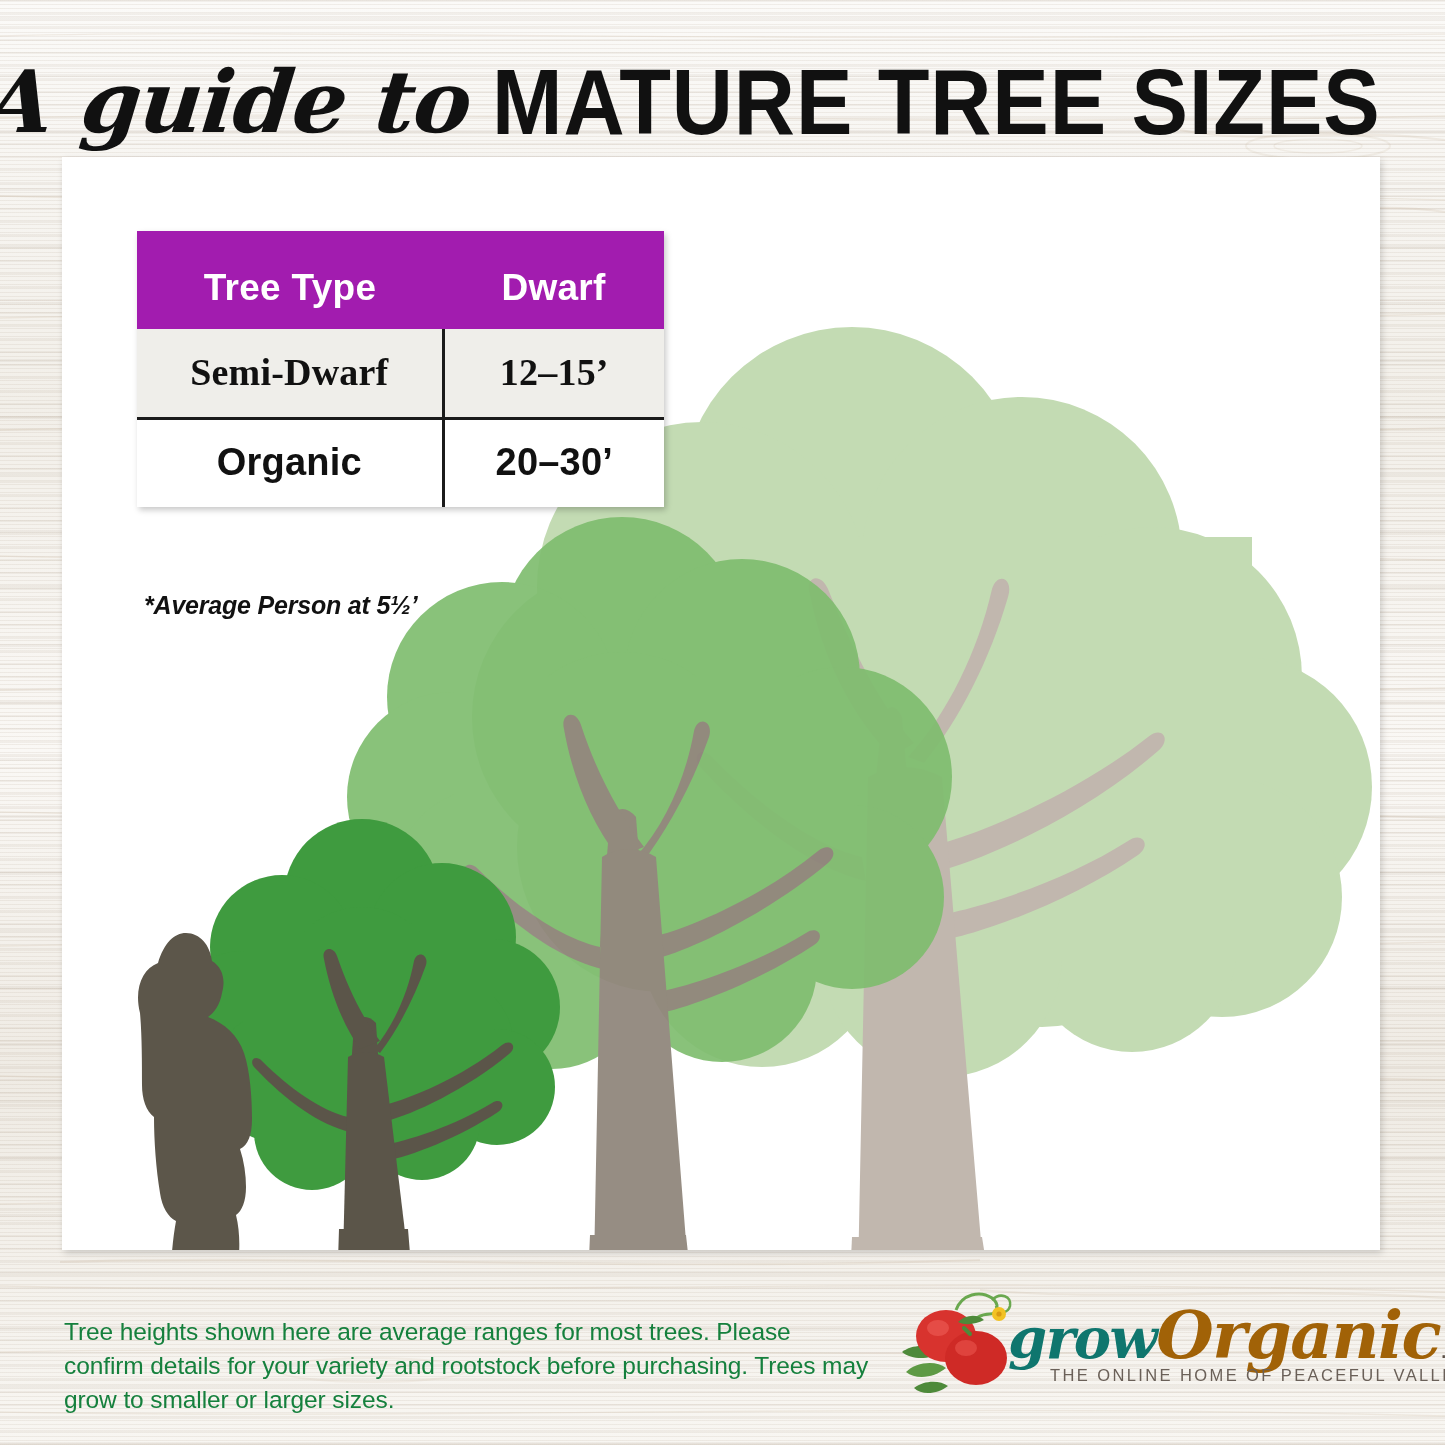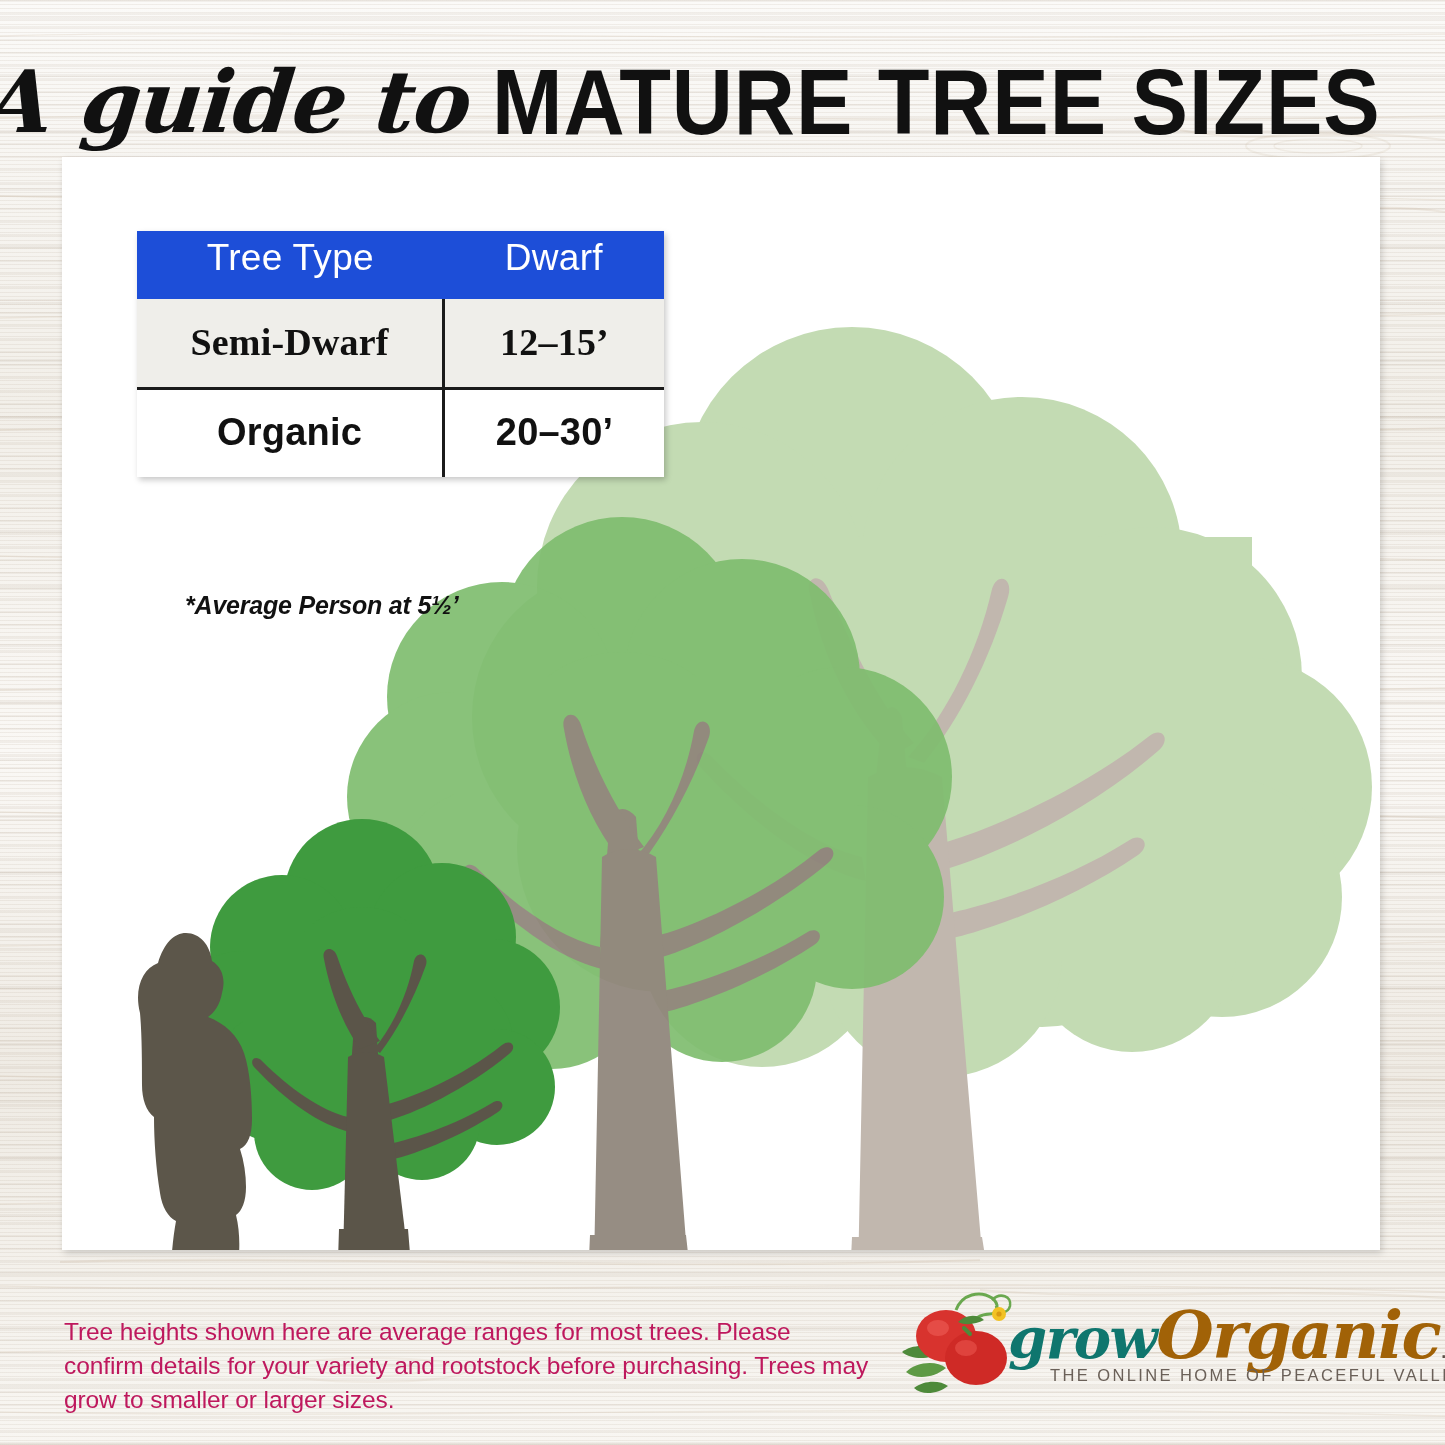--- a/index.html
+++ b/index.html
@@ -105,25 +105,25 @@
     position: absolute;
     left: 75px;
     top: 74px;
     width: 527px;
     border-collapse: collapse;
     box-shadow: 2px 3px 6px rgba(0,0,0,0.22);
     background: #ffffff;
     z-index: 6;
   }
   #size-table th {
-    background: #1d4ed8;
+    background: #a21caf;
     color: #ffffff;
     font-size: 37px;
-    font-weight: 400;
-    padding: 6px 10px 20px 10px;
+    font-weight: 700;
+    padding: 36px 10px 20px 10px;
     font-family: "Liberation Sans Narrow", "Liberation Sans", sans-serif;
     letter-spacing: 0.3px;
   }
   #size-table th.th-type { width: 310px; }
   #size-table th.th-height { width: 217px; }
   #size-table td {
     font-size: 38px;
     font-weight: 700;
     color: #111111;
     text-align: center;
@@ -142,42 +142,41 @@
     position: absolute;
     left: 82px;
     top: 434px;
     font-size: 25px;
     font-weight: 700;
     font-style: italic;
     color: #111111;
     font-family: "Liberation Sans", sans-serif;
     letter-spacing: -0.2px;
     z-index: 6;
-    margin-left: 41px;
   }
 
   
   #scene {
     position: absolute;
     left: 0;
     top: 0;
     width: 1318px;
     height: 1093px;
   }
 
   
   #disclaimer {
     position: absolute;
     left: 64px;
     top: 1315px;
     width: 810px;
     font-family: "Liberation Sans Narrow", "Liberation Sans", sans-serif;
     font-size: 24.5px;
     line-height: 1.38;
-    color: #be185d;
+    color: #15803d;
     letter-spacing: -0.1px;
   }
 
   #logo {
     position: absolute;
     left: 900px;
     top: 1288px;
     width: 510px;
     height: 130px;
   }

